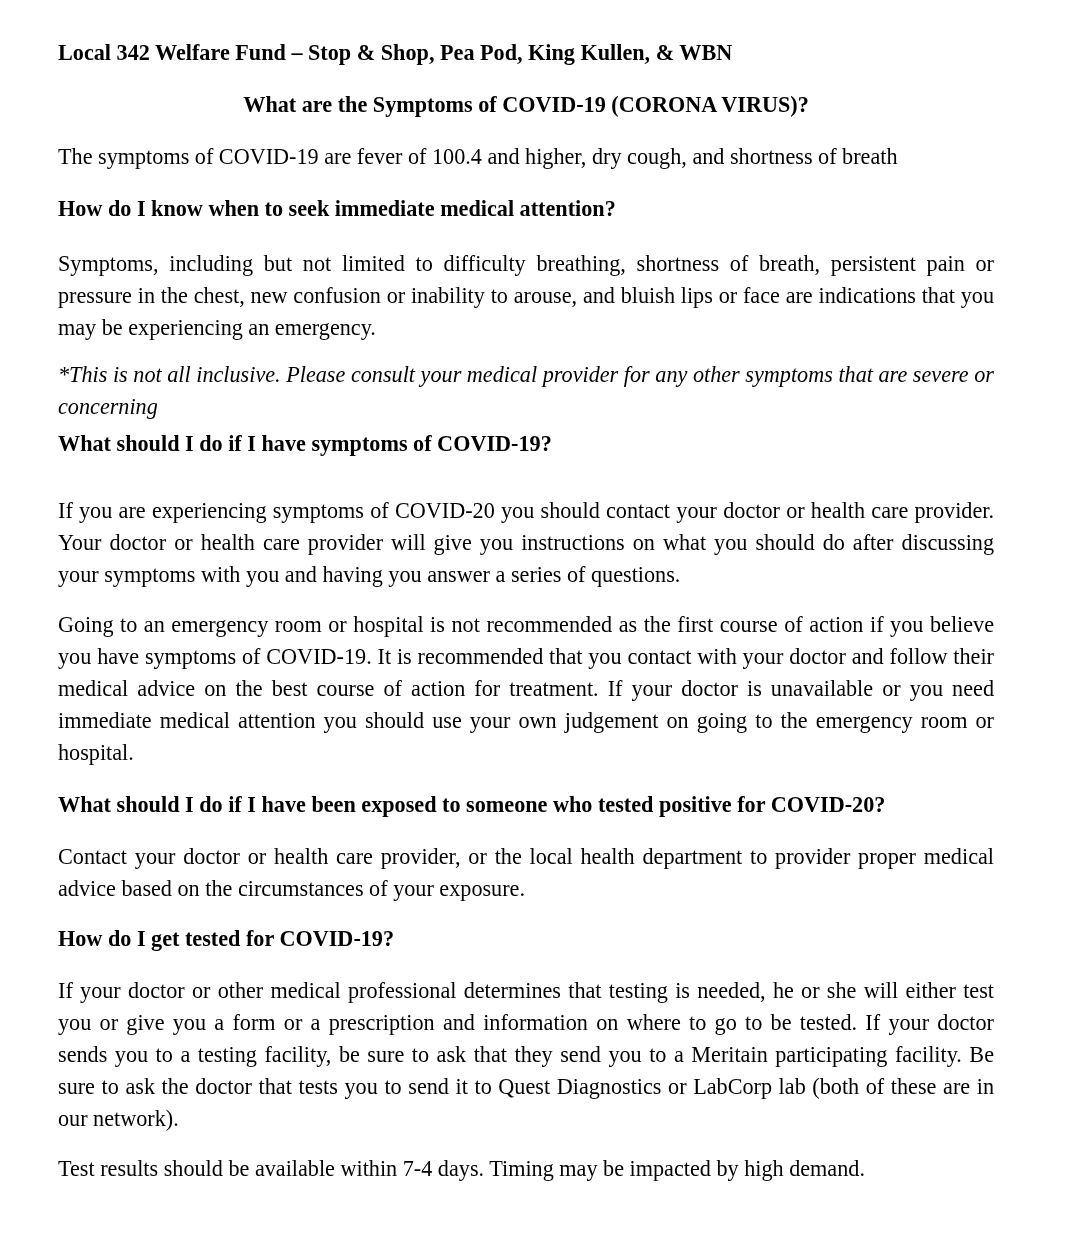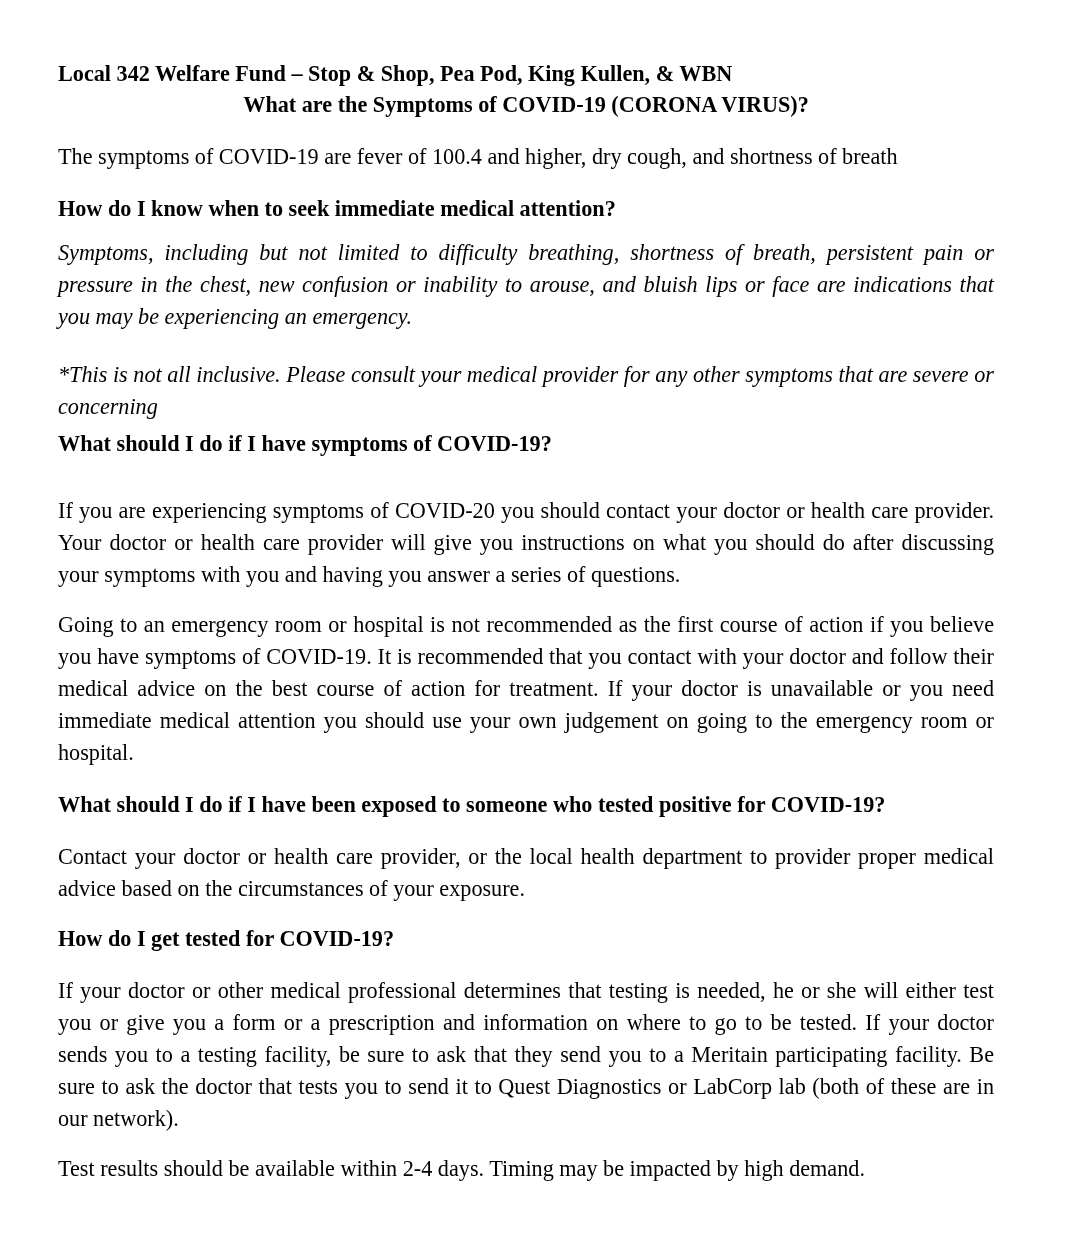--- a/index.html
+++ b/index.html
@@ -39,33 +39,33 @@
       font-style: italic;
       text-align: justify;
       text-align-last: left;
     }
   </style>
 </head>
 <body>
 
 <div class="page">
 
-  <p class="block heading" style="top:37px;margin-top:21px;">Local 342 Welfare Fund – Stop &amp; Shop, Pea Pod, King Kullen, &amp; WBN</p>
+  <p class="block heading" style="top:37px;">Local 342 Welfare Fund – Stop &amp; Shop, Pea Pod, King Kullen, &amp; WBN</p>
 
   <p class="block heading" style="top:89px;text-align:center;">What are the Symptoms of COVID-19 (CORONA VIRUS)?</p>
   <p class="block body-text" style="top:141px;">The symptoms of COVID-19 are fever of 100.4 and higher, dry cough, and shortness of breath</p>
 
   <p class="block heading" style="top:193px;">How do I know when to seek immediate medical attention?</p>
-  <p class="block body-text" style="top:237px;font-style:italic;">Symptoms, including but not limited to difficulty breathing, shortness of breath, persistent pain or pressure in the chest, new confusion or inability to arouse, and bluish lips or face are indications that you may be experiencing an emergency.</p>
+  <p class="block body-text" style="top:248px;">Symptoms, including but not limited to difficulty breathing, shortness of breath, persistent pain or pressure in the chest, new confusion or inability to arouse, and bluish lips or face are indications that you may be experiencing an emergency.</p>
   <p class="block note" style="top:359px;">*This is not all inclusive. Please consult your medical provider for any other symptoms that are severe or concerning</p>
 
   <p class="block heading" style="top:428px;">What should I do if I have symptoms of COVID-19?</p>
   <p class="block body-text" style="top:495px;">If you are experiencing symptoms of COVID-20 you should contact your doctor or health care provider.  Your doctor or health care provider will give you instructions on what you should do after discussing your symptoms with you and having you answer a series of questions.</p>
   <p class="block body-text" style="top:609px;">Going to an emergency room or hospital is not recommended as the first course of action if you believe you have symptoms of COVID-19.  It is recommended that you contact with your doctor and follow their medical advice on the best course of action for treatment.  If your doctor is unavailable or you need immediate medical attention you should use your own judgement on going to the emergency room or hospital.</p>
 
-  <p class="block heading" style="top:789px;">What should I do if I have been exposed to someone who tested positive for COVID-19?</p>
+  <p class="block heading" style="top:789px;">What should I do if I have been exposed to someone who tested positive for COVID-20?</p>
   <p class="block body-text" style="top:841px;">Contact your doctor or health care provider, or the local health department to provider proper medical advice based on the circumstances of your exposure.</p>
 
   <p class="block heading" style="top:923px;">How do I get tested for COVID-19?</p>
   <p class="block body-text" style="top:975px;">If your doctor or other medical professional determines that testing is needed, he or she will either test you or give you a form or a prescription and information on where to go to be tested. If your doctor sends you to a testing facility, be sure to ask that they send you to a Meritain participating facility.  Be sure to ask the doctor that tests you to send it to Quest Diagnostics or LabCorp lab (both of these are in our network).</p>
-  <p class="block body-text" style="top:1153px;">Test results should be available within 2-4 days. Timing may be impacted by high demand.</p>
+  <p class="block body-text" style="top:1153px;">Test results should be available within 7-4 days. Timing may be impacted by high demand.</p>
 
 </div>
 
 </body></html>

